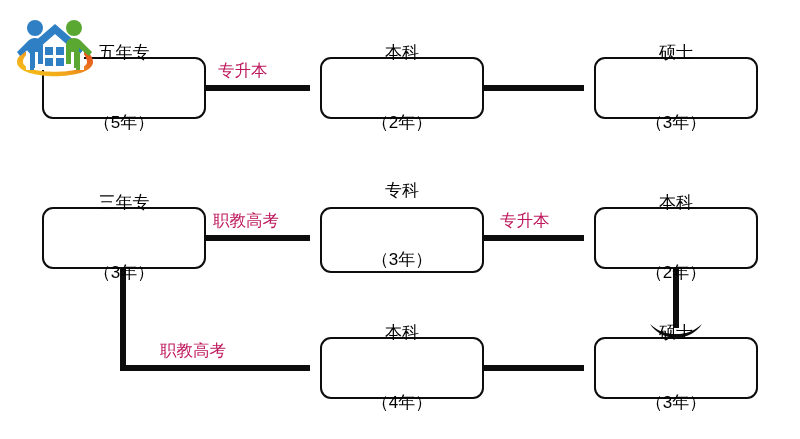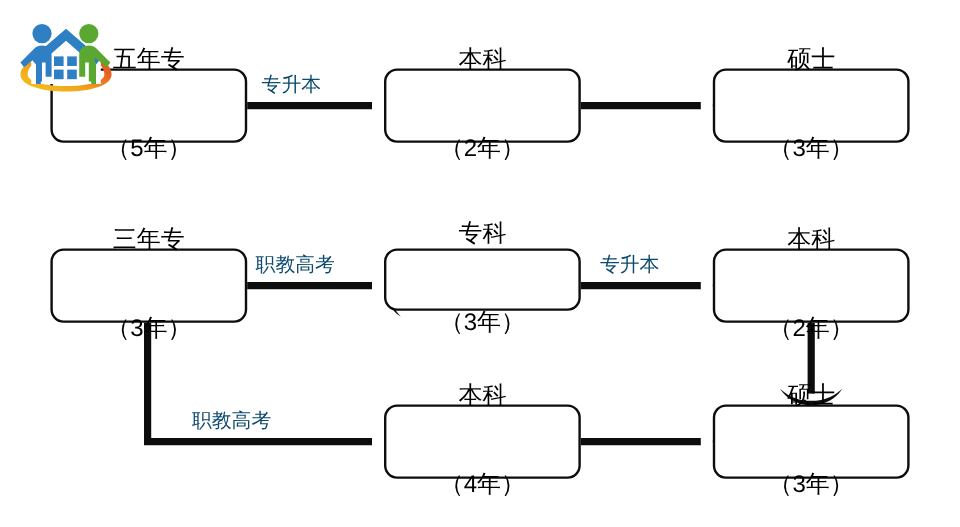--- a/index.html
+++ b/index.html
@@ -22,32 +22,32 @@
     box-sizing: border-box;
     border: 2.2px solid #0d0d0d;
     border-radius: 11px;
     background: #ffffff;
     display: flex;
     flex-direction: column;
     align-items: center;
     justify-content: center;
     line-height: 1.28;
     color: #000000;
-    font-size: 20px;
+    font-size: 17px;
     z-index: 3;
     gap: 48px;
   }
   .node .l1, .node .l2 {
     display: block;
     white-space: nowrap;
   }
   .edge-label {
     position: absolute;
     font-size: 16.5px;
-    color: #0c4a6e;
+    color: #be185d;
     white-space: nowrap;
     z-index: 4;
     letter-spacing: 0px;
   }
   .svg-layer {
     position: absolute;
     left: 0;
     top: 0;
     width: 800px;
     height: 439px;
@@ -181,21 +181,21 @@
   <div class="node" style="left:594px; top:57px; width:164px; height:62px;">
     <span class="l1">硕士</span>
     <span class="l2">（3年）</span>
   </div>
 
   <div class="node" style="left:42px; top:207px; width:164px; height:62px;border-radius:11px;">
     <span class="l1">三年专</span>
     <span class="l2">（3年）</span>
   </div>
 
-  <div class="node" style="left:320px; top:207px; width:164px; height:52px;">
+  <div class="node" style="left:320px; top:207px; width:164px; height:66px;justify-content:flex-end;">
     <span class="l1">专科</span>
     <span class="l2">（3年）</span>
   </div>
 
   <div class="node" style="left:594px; top:207px; width:164px; height:62px;">
     <span class="l1">本科</span>
     <span class="l2">（2年）</span>
   </div>
 
   <div class="node" style="left:320px; top:337px; width:164px; height:62px;">

